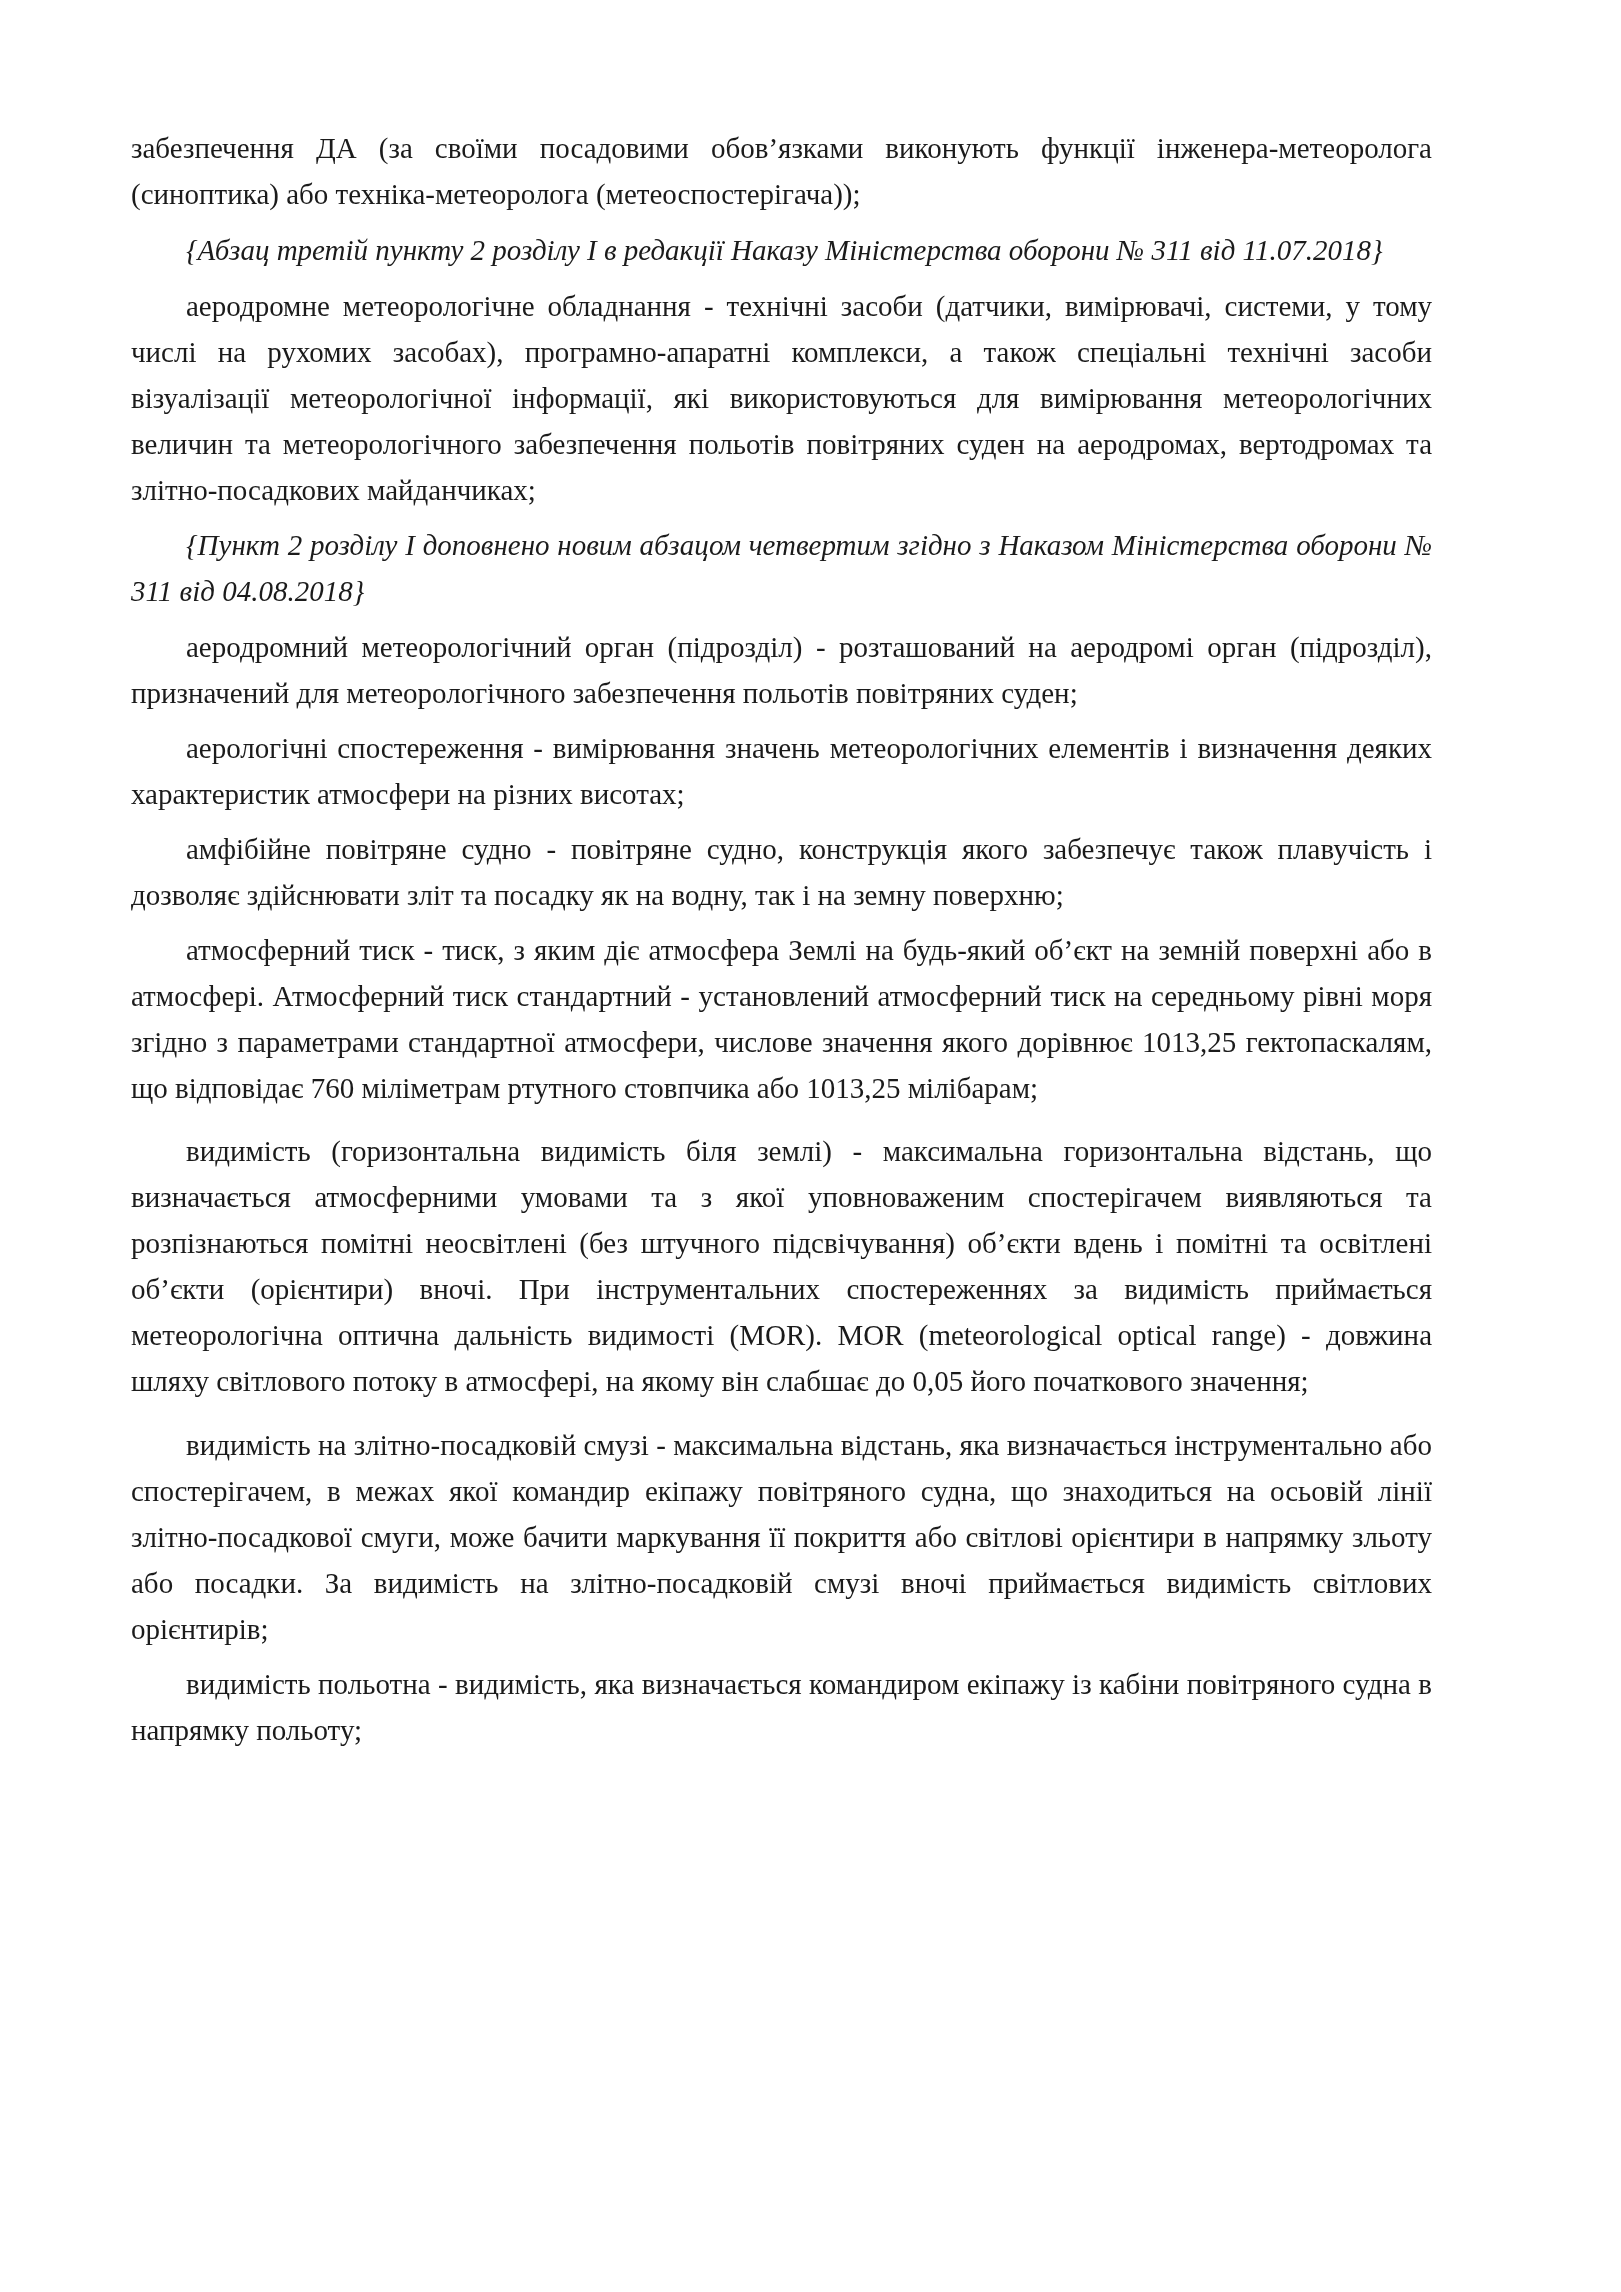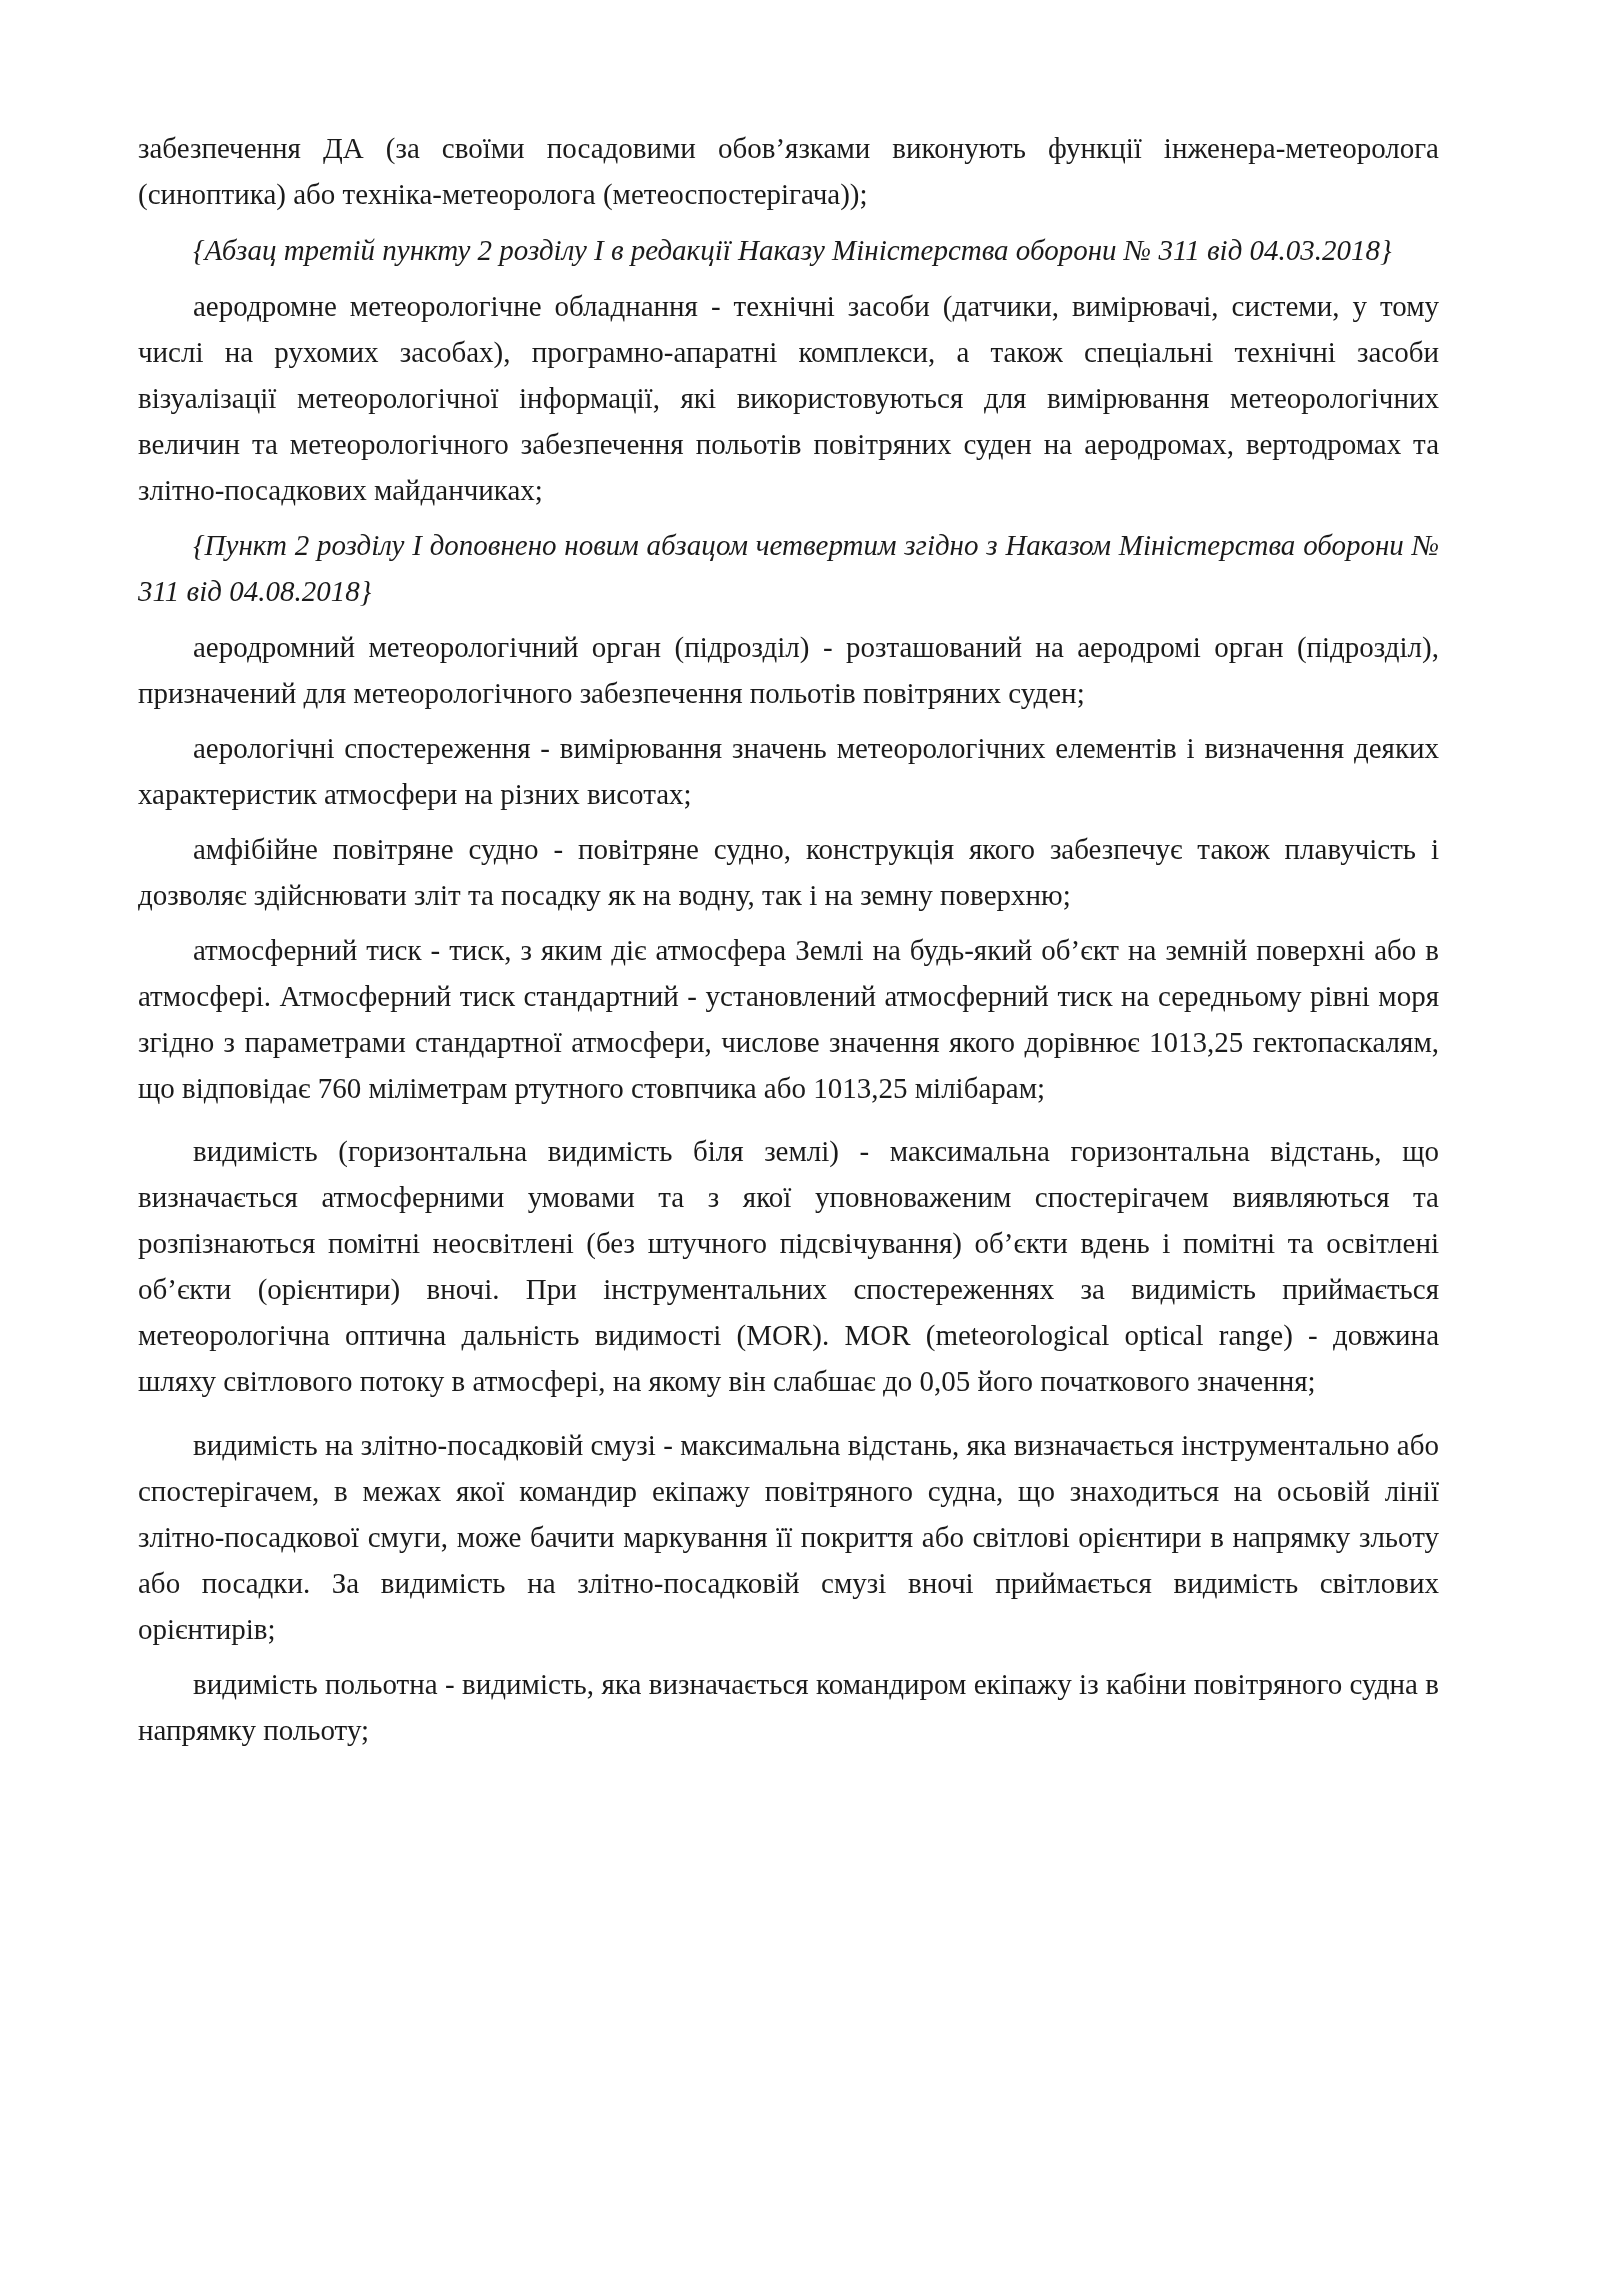--- a/index.html
+++ b/index.html
@@ -10,21 +10,21 @@
   .page {
     position: relative;
     width: 1621px;
     height: 2293px;
     background: #ffffff;
     box-sizing: border-box;
     overflow: hidden;
   }
   .text-block {
     position: absolute;
-    left: 138px;
+    left: 131px;
     top: 125px;
     width: 1301px;
   }
   p {
     margin: 0 0 0 0;
     font-family: "Liberation Serif", "DejaVu Serif", serif;
     font-size: 29px;
     line-height: 46px;
     color: #1b1b1b;
     text-align: justify;
@@ -48,21 +48,21 @@
 </head>
 <body>
 
 <div class="page">
   <div class="text-block">
 
     <p class="cont-para">забезпечення ДА (за своїми посадовими обов’язками виконують функції інженера-метеоролога (синоптика) або техніка-метеоролога (метеоспостерігача));</p>
 
     <div class="gap-note"></div>
 
-    <p class="note-para">{Абзац третій пункту 2 розділу I в редакції Наказу Міністерства оборони № 311 від 04.03.2018}</p>
+    <p class="note-para">{Абзац третій пункту 2 розділу I в редакції Наказу Міністерства оборони № 311 від 11.07.2018}</p>
 
     <div class="gap-note"></div>
 
     <p class="body-para">аеродромне метеорологічне обладнання - технічні засоби (датчики, вимірювачі, системи, у тому числі на рухомих засобах), програмно-апаратні комплекси, а також спеціальні технічні засоби візуалізації метеорологічної інформації, які використовуються для вимірювання метеорологічних величин та метеорологічного забезпечення польотів повітряних суден на аеродромах, вертодромах та злітно-посадкових майданчиках;</p>
 
     <div class="gap-note"></div>
 
     <p class="note-para">{Пункт 2 розділу I доповнено новим абзацом четвертим згідно з Наказом Міністерства оборони № 311 від 04.08.2018}</p>
 
     <div class="gap-note"></div>

